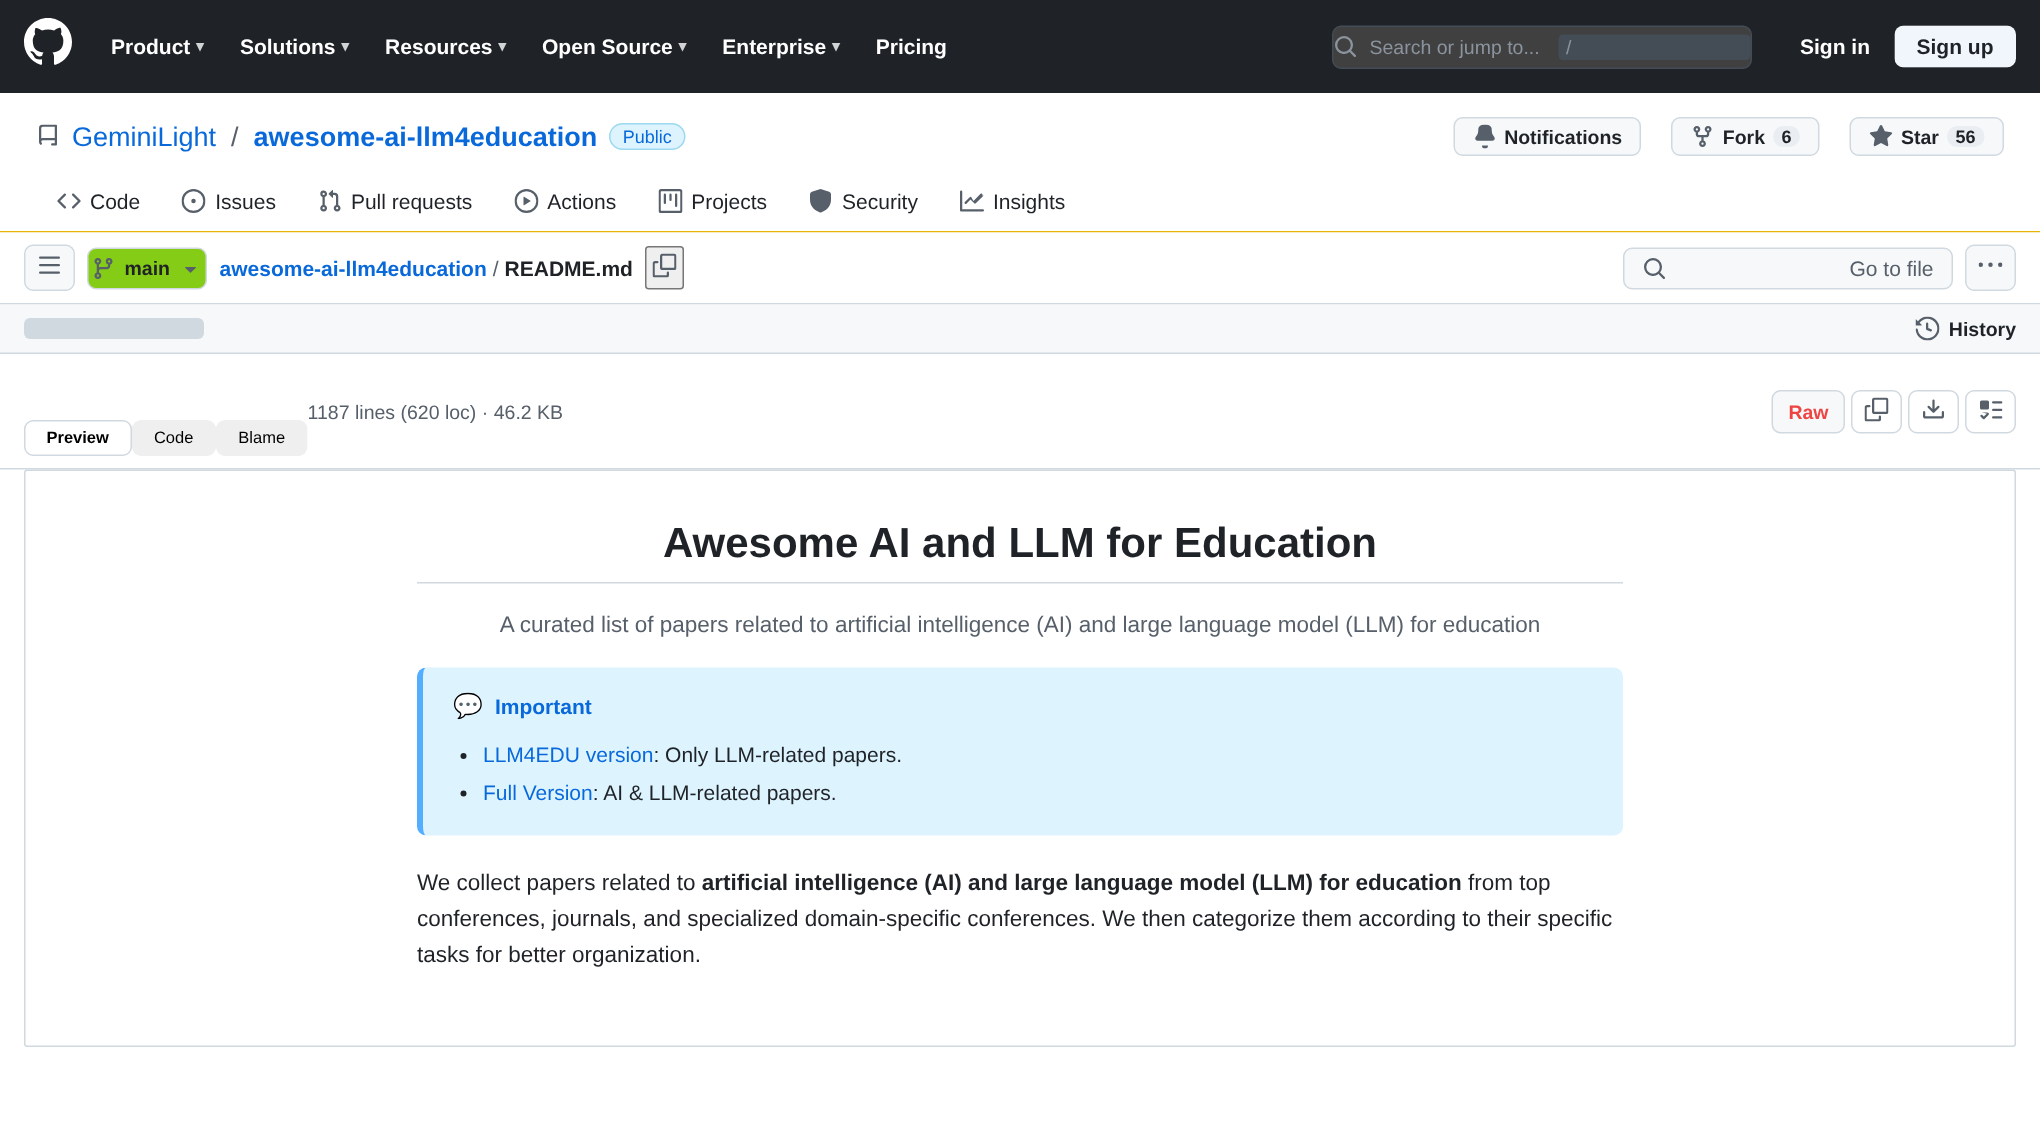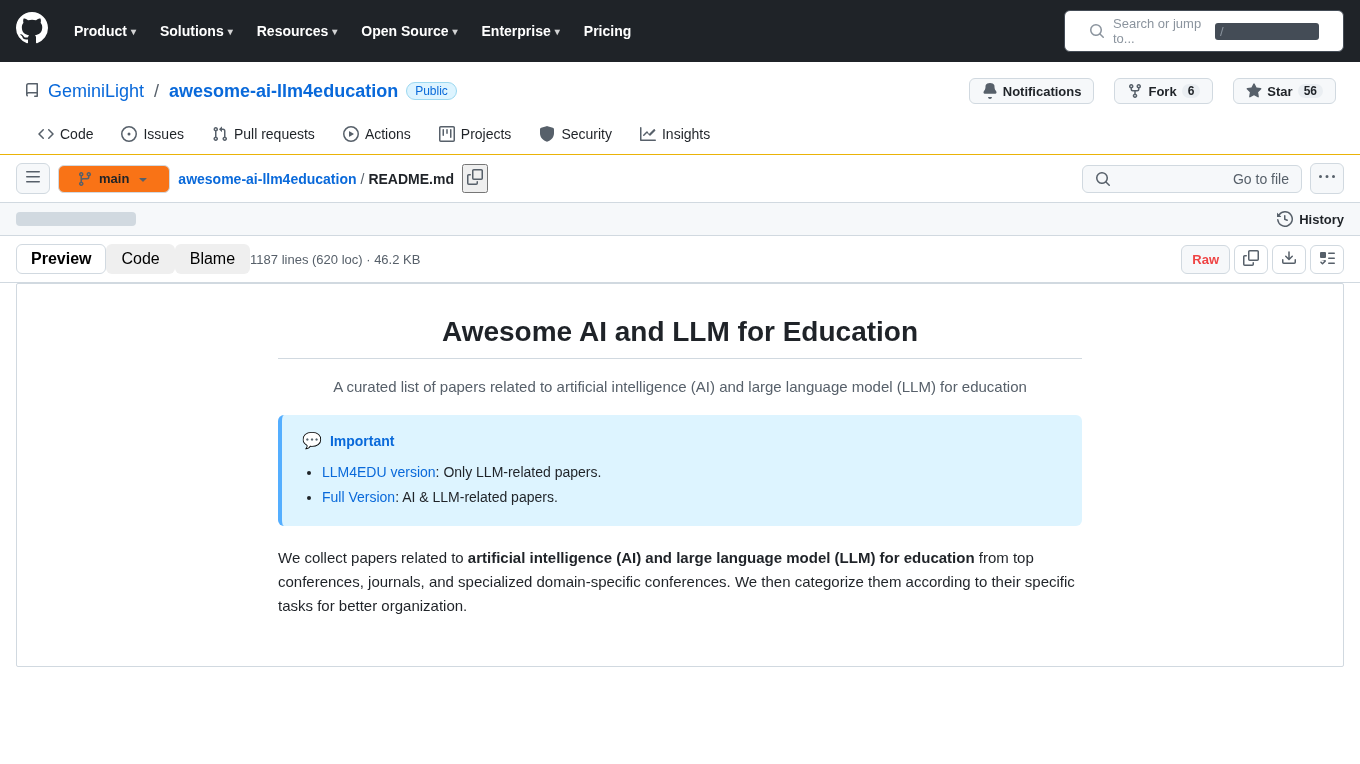--- a/index.html
+++ b/index.html
@@ -5,21 +5,21 @@
     * { box-sizing: border-box; margin: 0; padding: 0; }
     body { font-family: -apple-system, BlinkMacSystemFont, "Segoe UI", Helvetica, Arial, sans-serif; font-size: 14px; color: #1f2328; background: #ffffff; }
     
     
     .gh-header { display: flex; align-items: center; background: #1f2328; padding: 0 16px; height: 62px; gap: 16px; }
     .gh-logo { color: white; font-size: 24px; cursor: pointer; flex-shrink: 0; }
     .gh-nav { display: flex; align-items: center; gap: 4px; }
     .gh-nav-item { color: #fff; font-size: 14px; font-weight: 600; padding: 8px 10px; border-radius: 6px; cursor: pointer; display: flex; align-items: center; gap: 4px; white-space: nowrap; }
     .chevron { font-size: 10px; opacity: 0.8; }
     .gh-search { flex: 1; max-width: 280px; margin-left: auto; }
-    .gh-search-box { display: flex; align-items: center; background: #ffffff; border: 1px solid #444c56; border-radius: 6px; padding: 5px 24px; gap: 8px; width: 100%; cursor: text; }
+    .gh-search-box { display: flex; align-items: center; background: #404040; border: 1px solid #444c56; border-radius: 6px; padding: 5px 0; gap: 8px; width: 100%; cursor: text; }
     .gh-search-box span { color: #8b949e; font-size: 13px; flex: 1; }
     .gh-search-slash { background: #444c56; color: #8b949e; border-radius: 3px; padding: 1px 5px; font-size: 11px; }
     .gh-auth-btns { display: flex; gap: 8px; align-items: center; margin-left: 8px; }
     .btn-signin { color: #fff; background: transparent; border: none; cursor: pointer; font-size: 14px; font-weight: 600; padding: 5px 8px; }
     .btn-signup { background: #f0f6fc; color: #1f2328; border: 1px solid rgba(255,255,255,0.2); border-radius: 6px; padding: 5px 14px; font-size: 14px; font-weight: 600; cursor: pointer; }
 
     
     .repo-header { padding: 16px 24px 0; border-bottom: 1px solid #eab308; background: #fff; }
     .repo-title-row { display: flex; align-items: center; gap: 8px; margin-bottom: 12px; }
     .repo-owner { color: #0969da; font-size: 18px; font-weight: 400; text-decoration: none; cursor: pointer; }
@@ -29,36 +29,36 @@
     .repo-actions { margin-left: auto; display: flex; gap: 20px; }
     .repo-btn { display: flex; align-items: center; gap: 5px; background: #f6f8fa; border: 1px solid #d1d9e0; border-radius: 6px; padding: 4px 12px; font-size: 13px; font-weight: 600; cursor: pointer; color: #1f2328; }
     .repo-btn-count { background: #eaeef2; border-radius: 20px; padding: 0 6px; font-size: 12px; }
     .repo-tabs { display: flex; gap: 0; }
     .repo-tab { display: flex; align-items: center; gap: 6px; padding: 10px 14px; font-size: 14px; color: #1f2328; cursor: pointer; border-bottom: 2px solid transparent; white-space: nowrap; }
     .repo-tab svg { width: 16px; height: 16px; fill: #57606a; }
 
     
     .file-header { display: flex; align-items: center; padding: 8px 16px; background: #fff; border-bottom: 1px solid #d1d9e0; gap: 8px; }
     .btn-sidebar { background: #f6f8fa; border: 1px solid #d1d9e0; border-radius: 6px; padding: 5px 8px; cursor: pointer; color: #57606a; }
-    .branch-selector { display: flex; align-items: center; gap: 6px; background: #f97316; border: 1px solid #d1d9e0; border-radius: 6px; padding: 5px 18px; cursor: pointer; font-size: 13px; font-weight: 600; }
+    .branch-selector { display: flex; align-items: center; gap: 6px; background: #84cc16; border: 1px solid #d1d9e0; border-radius: 6px; padding: 5px 2px; cursor: pointer; font-size: 13px; font-weight: 600; }
     .breadcrumb { display: flex; align-items: center; gap: 4px; font-size: 14px; }
     .breadcrumb a { color: #0969da; cursor: pointer; text-decoration: none; font-weight: 600; }
     .breadcrumb span { color: #57606a; }
     .copy-icon { cursor: pointer; color: #57606a; font-size: 14px; padding: 3px; }
     .go-to-file { display: flex; align-items: center; gap: 6px; background: #f6f8fa; border: 1px solid #d1d9e0; border-radius: 6px; padding: 5px 12px; margin-left: auto; width: 220px; color: #57606a; font-size: 14px; cursor: text; justify-content: space-between; }
     .more-btn { background: #f6f8fa; border: 1px solid #d1d9e0; border-radius: 6px; padding: 5px 8px; cursor: pointer; color: #57606a; }
 
     
     .file-info-bar { display: flex; align-items: center; padding: 8px 16px; background: #f6f8fa; border-bottom: 1px solid #d1d9e0; }
     .loading-bar { height: 14px; background: #d1d9e0; border-radius: 4px; width: 120px; }
     .history-btn { margin-left: auto; display: flex; align-items: center; gap: 6px; cursor: pointer; color: #1f2328; font-size: 13px; font-weight: 600; }
 
     
     .view-tabs { display: flex; align-items: center; padding: 8px 16px; gap: 0; border-bottom: 1px solid #d1d9e0; background: #fff; }
-    .view-tab { padding: 5px 14px; font-size: 16px; font-weight: 500; cursor: pointer; border: 1px solid transparent; border-radius: 6px; }
+    .view-tab { padding: 5px 14px; font-size: 11px; font-weight: 500; cursor: pointer; border: 1px solid transparent; border-radius: 6px; margin-top: 36px; }
     .view-tab.active { background: #fff; border-color: #d1d9e0; font-weight: 600; }
     .file-meta { color: #57606a; font-size: 13px; text-align: center; }
     .view-actions { margin-left: auto; display: flex; gap: 4px; }
     .view-action-btn { background: #f6f8fa; border: 1px solid #d1d9e0; border-radius: 6px; padding: 4px 10px; cursor: pointer; font-size: 13px; font-weight: 600; color: #ef4444; }
     .icon-btn { background: none; border: 1px solid #d1d9e0; border-radius: 6px; padding: 4px 8px; cursor: pointer; color: #57606a; }
 
     
     .readme-content { padding: 32px 48px; max-width: 900px; margin: 0 auto; }
     .readme-content h1 { font-size: 2em; font-weight: 600; border-bottom: 1px solid #d1d9e0; padding-bottom: 10px; margin-bottom: 16px; text-align: center; }
     .readme-content p { margin-bottom: 16px; line-height: 1.6; }
@@ -108,20 +108,24 @@
     </div>
   </nav>
   <div class="gh-search">
     <div class="gh-search-box">
       <svg width="16" height="16" fill="#8b949e" viewBox="0 0 16 16">
         <path d="M10.68 11.74a6 6 0 0 1-7.922-8.982 6 6 0 0 1 8.982 7.922l3.04 3.04a.749.749 0 0 1-.326 1.275.749.749 0 0 1-.734-.215ZM11.5 7a4.499 4.499 0 1 0-8.997 0A4.499 4.499 0 0 0 11.5 7Z"></path>
       </svg>
       <span style="color:#8b949e; font-size:13px;">Search or jump to...</span>
       <span class="gh-search-slash">/</span>
     </div>
+  </div>
+  <div class="gh-auth-btns">
+    <button class="btn-signin">Sign in</button>
+    <button class="btn-signup">Sign up</button>
   </div>
 </header>
 
 <div class="repo-header">
   <div class="repo-title-row">
     <svg width="16" height="16" fill="#57606a" viewBox="0 0 16 16">
       <path d="M2 2.5A2.5 2.5 0 0 1 4.5 0h8.75a.75.75 0 0 1 .75.75v12.5a.75.75 0 0 1-.75.75h-2.5a.75.75 0 0 1 0-1.5h1.75v-2h-8a1 1 0 0 0-.714 1.7.75.75 0 1 1-1.072 1.05A2.495 2.495 0 0 1 2 11.5Zm10.5-1h-8a1 1 0 0 0-1 1v6.708A2.486 2.486 0 0 1 4.5 9h8Z"></path>
     </svg>
     <a class="repo-owner">GeminiLight</a>
     <span class="repo-slash">/</span>

